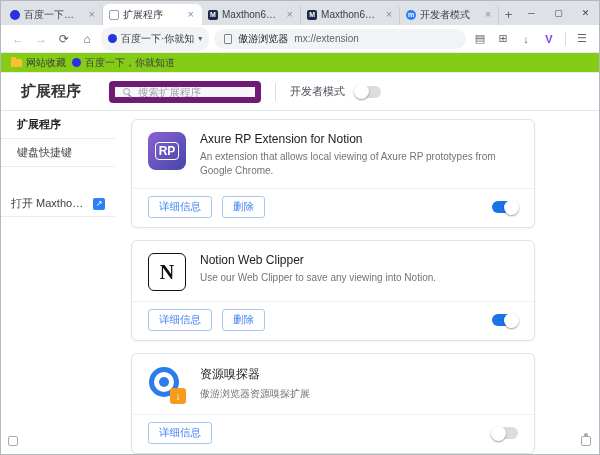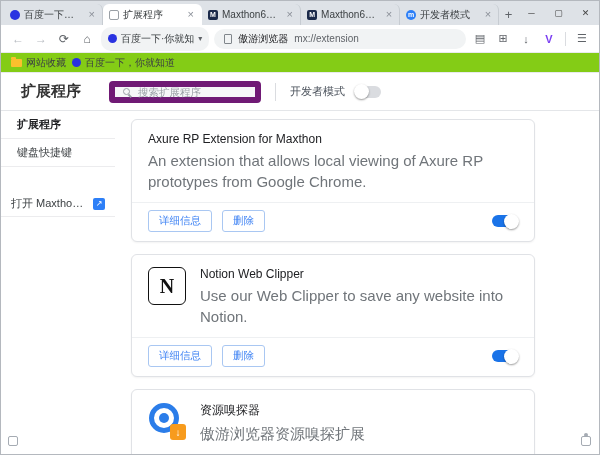--- a/index.html
+++ b/index.html
@@ -72,21 +72,21 @@
   .ext-icon { width:38px; height:38px; flex:none; position:relative; }
   .icon-axure { border-radius:8px; background:linear-gradient(135deg,#8a63d2,#4745a8); display:flex; align-items:center; justify-content:center; }
   .icon-axure .rp { color:#fff; font-size:12px; font-weight:bold; border:1.5px solid #fff; border-radius:4px; padding:1px 3px; }
   .icon-notion { border:1.5px solid #111; border-radius:6px; background:#fff; display:flex; align-items:center; justify-content:center; }
   .icon-notion .n { font-family:"Liberation Serif","DejaVu Serif",serif; font-weight:bold; font-size:20px; color:#111; }
   .icon-sniffer .ring { position:absolute; top:1px; left:1px; width:30px; height:30px; border:5px solid #2b7de9; border-radius:50%; }
   .icon-sniffer .core { position:absolute; top:11px; left:11px; width:10px; height:10px; border-radius:50%; background:#2b7de9; }
   .icon-sniffer .badge { position:absolute; right:0; bottom:0; width:16px; height:16px; background:#f79b1d; border-radius:3px; color:#fff; font-size:10px; font-weight:bold; display:flex; align-items:center; justify-content:center; }
   .card-text { min-width:0; }
   .card-title { font-size:12px; color:#202124; margin-bottom:4px; }
-  .card-desc { font-size:15px; color:#70757a; line-height:1.4; }
+  .card-desc { font-size:10px; color:#70757a; line-height:1.4; }
   .card-foot { display:flex; align-items:center; gap:10px; padding:7px 16px 9px; border-top:1px solid #eef0f2; }
   .btn { font-size:10.5px; color:#4285f4; border:1px solid #a9c7f2; border-radius:3px; padding:3px 10px; background:#fff; cursor:pointer; font-family:inherit; }
   .toggle { width:26px; height:12px; border-radius:7px; background:#dadce0; position:relative; flex:none; }
   .toggle .knob { width:15px; height:15px; border-radius:50%; background:#fff; box-shadow:0 1px 2px rgba(0,0,0,0.4); position:absolute; top:-1.5px; left:-1px; }
   .toggle.on { background:#1a73e8; }
   .toggle.on .knob { left:auto; right:-1px; }
   .toggle.right { margin-left:auto; }
 
   
   .corner { position:absolute; bottom:4px; }
@@ -194,42 +194,45 @@
         <div class="side-footer">
           <span class="lbl">打开 Maxthon 网...</span>
           <span class="extlink-icon">↗</span>
         </div>
       </div>
 
       <div class="cards">
 
         <div class="card">
           <div class="card-main">
+            <div class="ext-icon icon-axure">
+              <span class="rp">RP</span>
+            </div>
             <div class="card-text">
-              <div class="card-title">Axure RP Extension for Maxthon</div>
+              <div class="card-title">Axure RP Extension for Notion</div>
               <div class="card-desc">An extension that allows local viewing of Axure RP prototypes from Google Chrome.</div>
             </div>
           </div>
           <div class="card-foot">
             <button class="btn">详细信息</button>
             <button class="btn">删除</button>
             <span class="toggle right on">
                 <span class="knob"></span>
               </span>
           </div>
         </div>
 
         <div class="card">
           <div class="card-main">
             <div class="ext-icon icon-notion">
               <span class="n">N</span>
             </div>
             <div class="card-text">
               <div class="card-title">Notion Web Clipper</div>
-              <div class="card-desc">Use our Web Clipper to save any website into Notion.</div>
+              <div class="card-desc">Use our Web Clipper to save any viewing into Notion.</div>
             </div>
           </div>
           <div class="card-foot">
             <button class="btn">详细信息</button>
             <button class="btn">删除</button>
             <span class="toggle right on">
                 <span class="knob"></span>
               </span>
           </div>
         </div>

